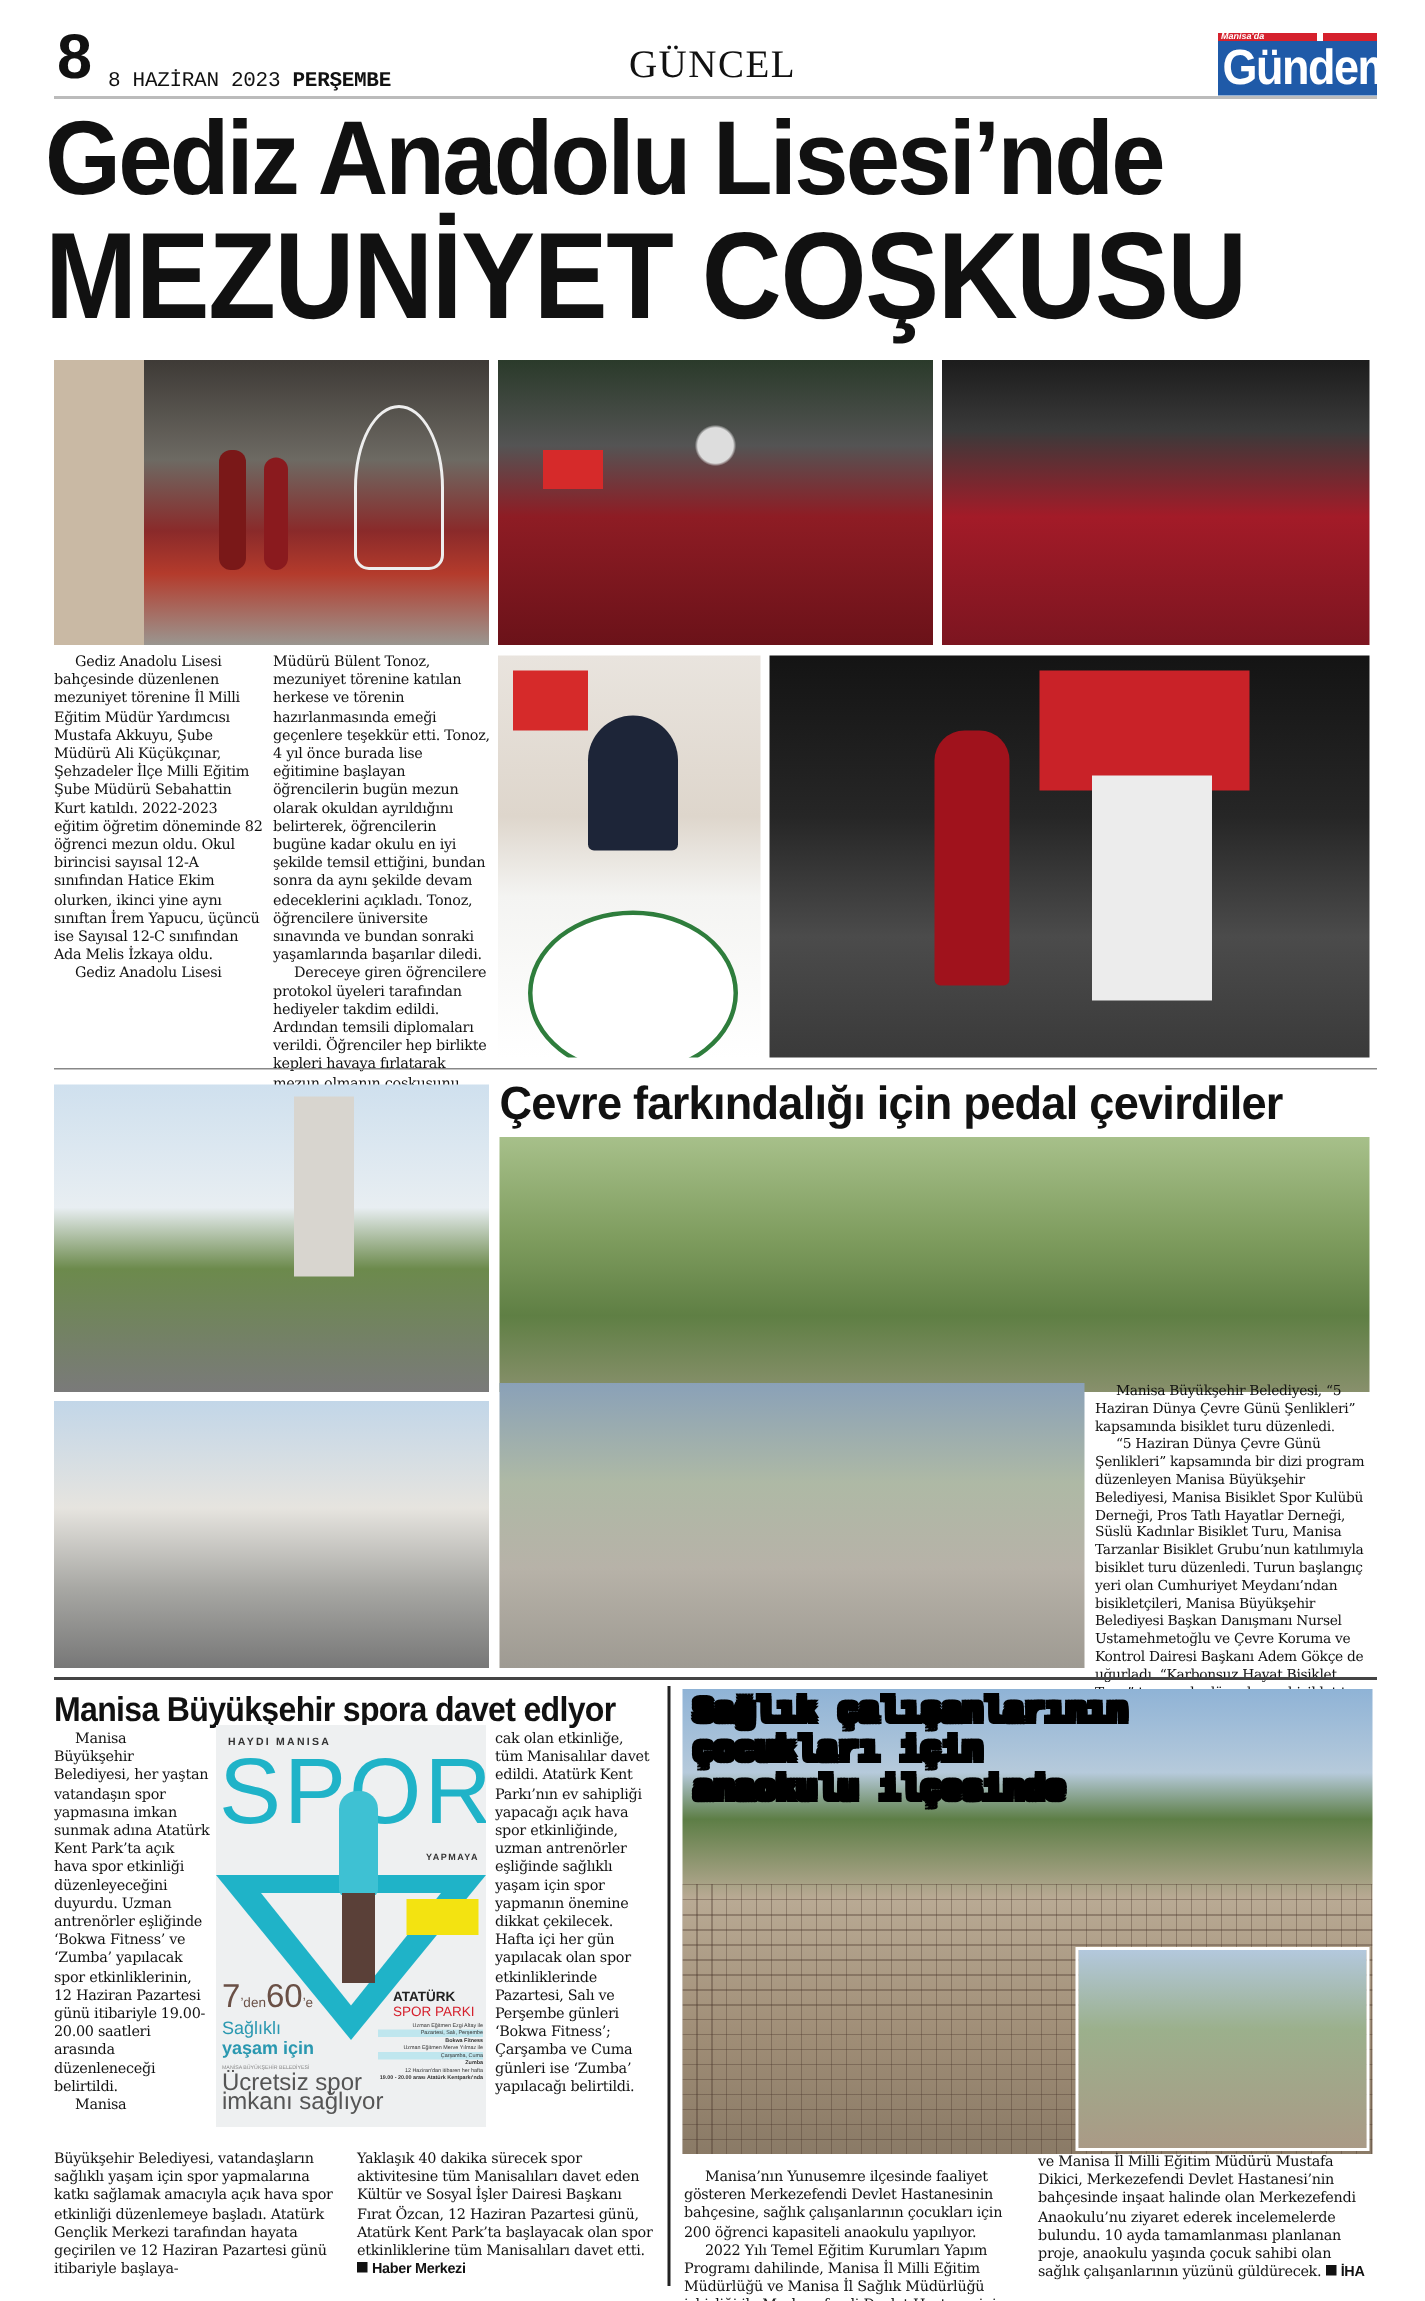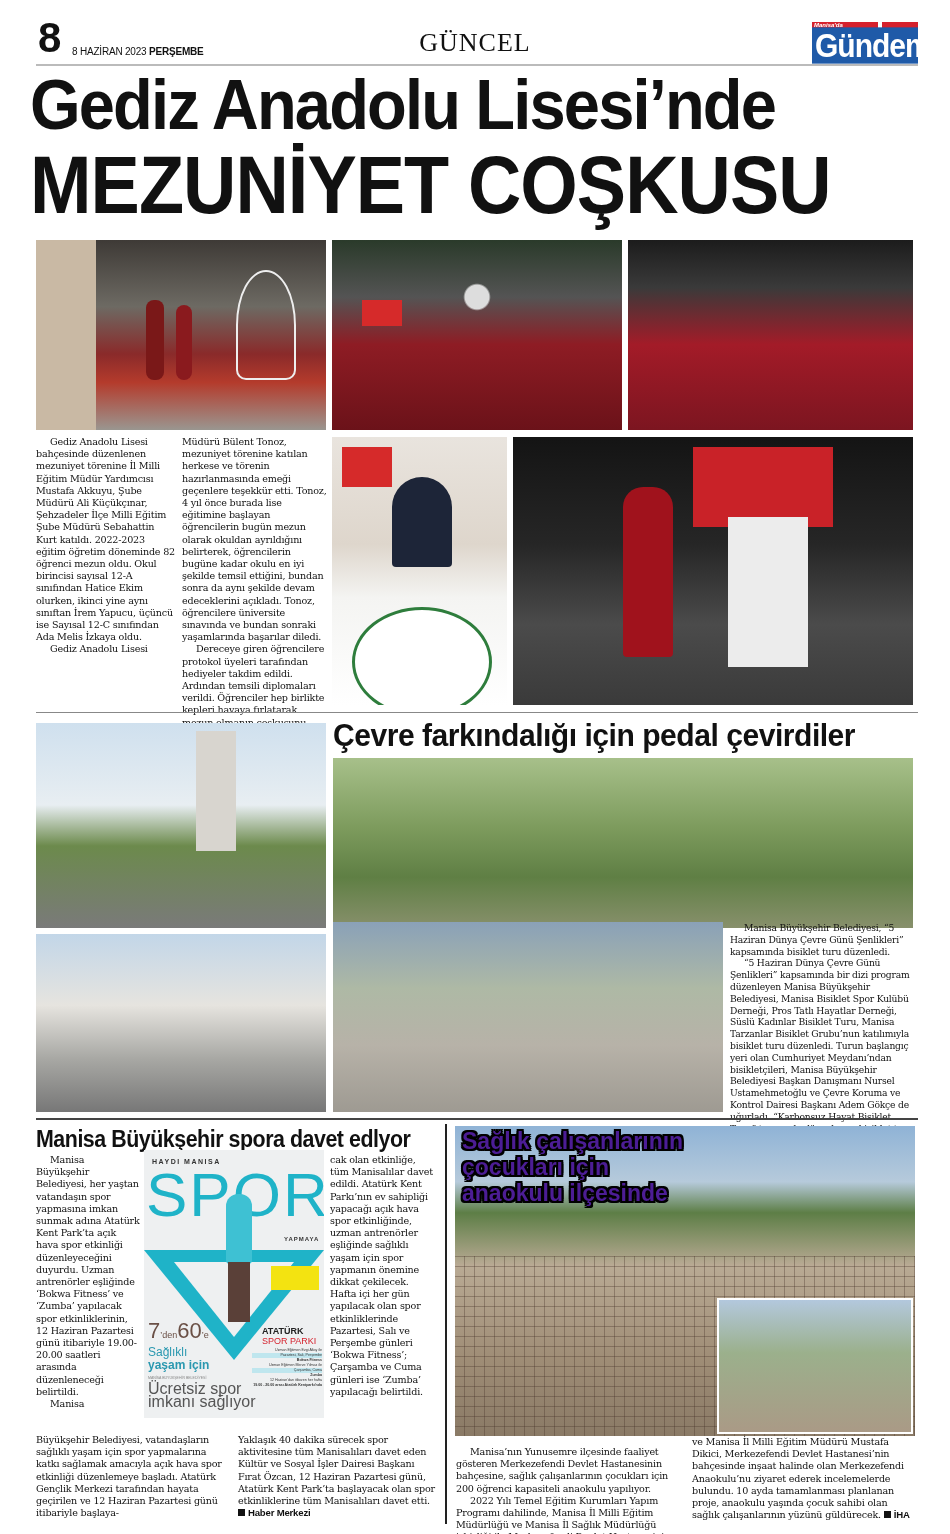--- a/index.html
+++ b/index.html
@@ -1,37 +1,37 @@
 <!DOCTYPE html>
 <html><head>
 <meta charset="utf-8">
 <style>
 *{box-sizing:border-box;margin:0;padding:0}
 body{width:950px;height:1534px;background:#fff;font-family:"DejaVu Serif",serif;color:#111;position:relative;overflow:hidden}
 .abs{position:absolute}
 .pgnum{left:38px;top:18px;font-family:"Liberation Sans",sans-serif;font-weight:700;font-size:42px;line-height:40px}
-.date{left:72px;top:46px;font-family:Liberation Sans, sans-serif;font-size:10px;letter-spacing:-.2px}
+.date{left:72px;top:46px;font-family:Liberation Mono, monospace;font-size:14px;letter-spacing:-.2px}
 .date b{font-weight:900}
 .section{left:0;width:950px;top:28px;text-align:center;font-family:"Liberation Serif",serif;font-size:26px;letter-spacing:1px}
 .logo{left:812px;top:22px;width:106px;height:40px;background:#fff}
 .logo .bar{position:absolute;top:0;height:7px;background:#d5212d}
 .logo .body{position:absolute;top:7px;left:0;width:106px;height:33px;background:#1f5aa8;color:#fff;font-family:"Liberation Sans",sans-serif;font-weight:900;font-size:30px;line-height:33px;padding-left:3px;letter-spacing:-1px;transform:scaleY(1.1)}
 .logo .tag{position:absolute;top:0;left:2px;font-family:"Liberation Sans",sans-serif;font-style:italic;font-weight:700;font-size:6px;color:#fff}
 .rule{left:36px;width:882px;height:2px;background:#bbb;top:64px}
 .h1{left:30px;top:68px;width:890px;font-family:"Liberation Sans",sans-serif;font-weight:900;font-size:70px;line-height:74px;letter-spacing:-2px;transform:scaleX(.93);transform-origin:left}
 .h1b{left:30px;top:142px;width:890px;font-family:"Liberation Sans",sans-serif;font-weight:900;font-size:82px;line-height:86px;letter-spacing:-1px;transform:scaleX(.9);transform-origin:left}
 .photo{position:absolute;overflow:hidden}
 .col{position:absolute;font-size:9.6px;line-height:12.2px;text-align:left;font-family:"DejaVu Serif",serif;letter-spacing:-.2px}
 .col p{text-indent:14px}
 .sig{font-family:"Liberation Sans",sans-serif;font-weight:900}
 .sig:before{content:"";display:inline-block;width:7px;height:7px;background:#111;margin-right:3px}
 .hr{position:absolute;background:#888}
 .vr{position:absolute;background:#222}
 .h2{position:absolute;font-family:"Liberation Sans",sans-serif;font-weight:900;letter-spacing:-.5px;white-space:nowrap}
-.ovl{position:absolute;font-family:Liberation Sans, sans-serif;font-weight:900;color:#4c1d95;font-size:23px;line-height:26px;text-shadow:2px 0 0 #000,-2px 0 0 #000,0 2px 0 #000,0 -2px 0 #000,2px 2px 0 #000,-2px -2px 0 #000,2px -2px 0 #000,-2px 2px 0 #000}
+.ovl{position:absolute;font-family:Liberation Mono, monospace;font-weight:900;color:#000000;font-size:23px;line-height:26px;text-shadow:2px 0 0 #000,-2px 0 0 #000,0 2px 0 #000,0 -2px 0 #000,2px 2px 0 #000,-2px -2px 0 #000,2px -2px 0 #000,-2px 2px 0 #000}
 .poster{position:absolute;background:#eef0f1;overflow:hidden}
 </style>
 </head>
 <body>
 
 <div class="abs pgnum">8</div>
 <div class="abs date"><span>8 HAZİRAN 2023</span> <b>PERŞEMBE</b></div>
 <div class="abs section">GÜNCEL</div>
 <div class="abs logo">
   <div class="bar" style="left:0;width:66px">

